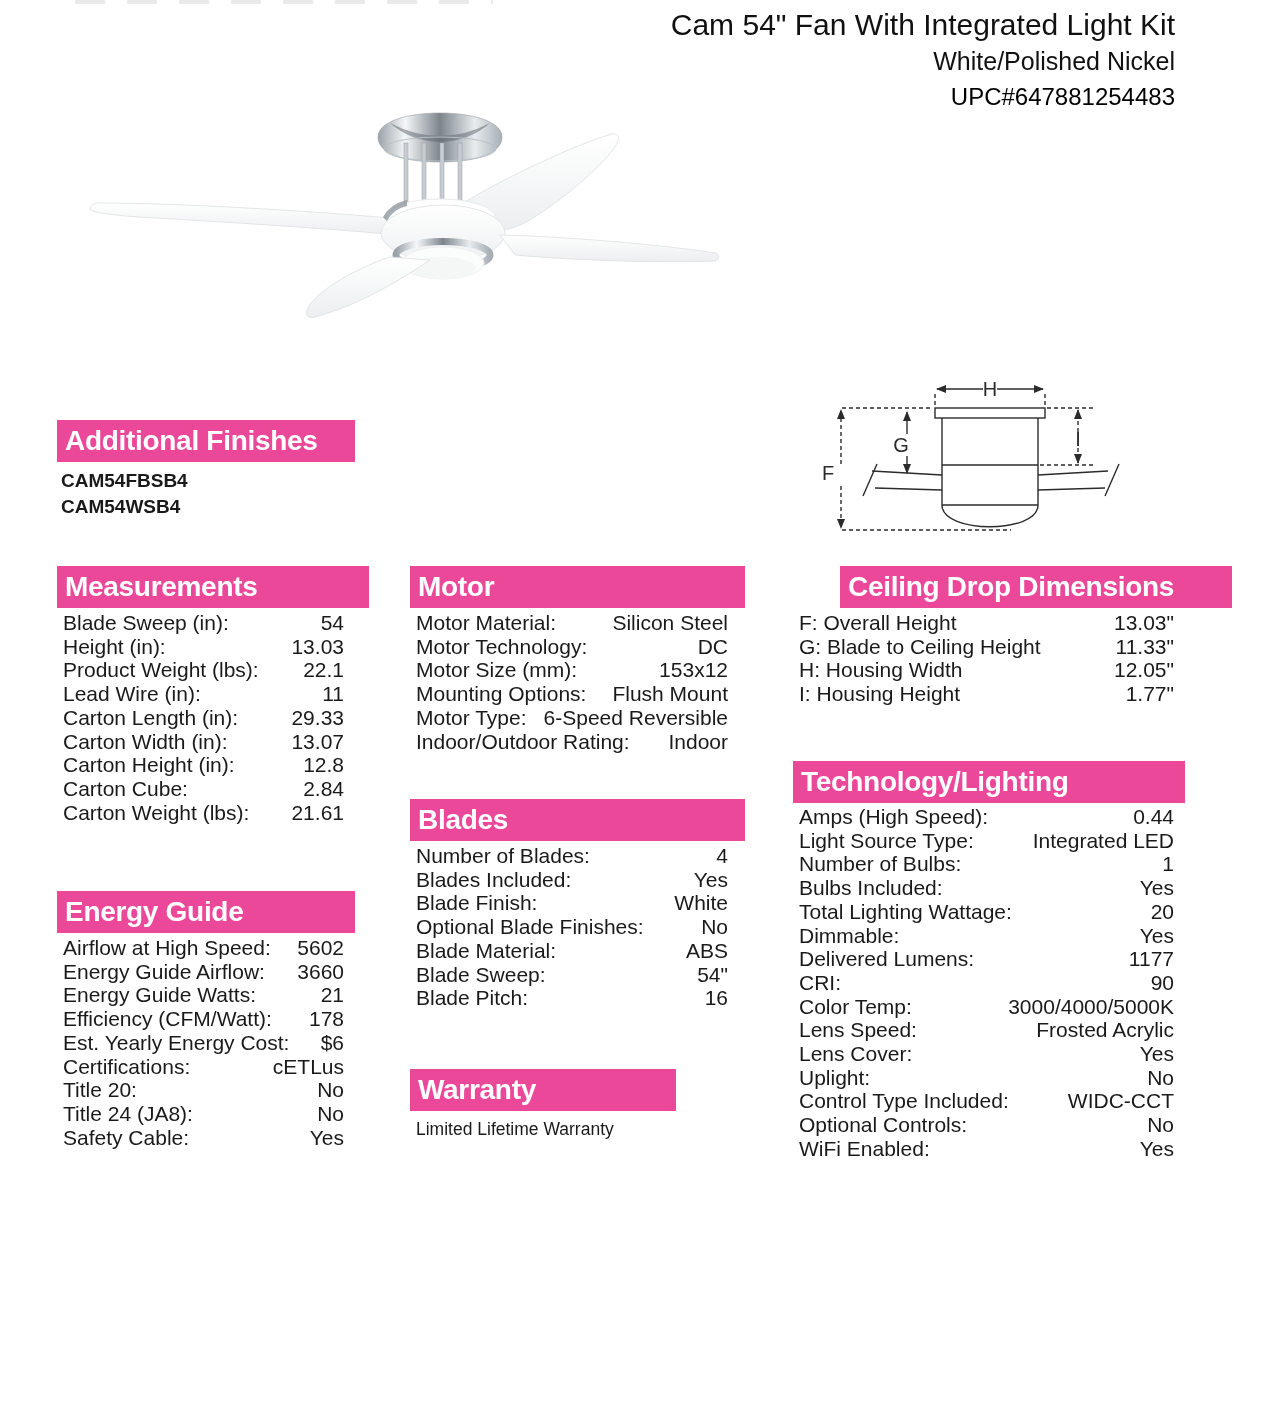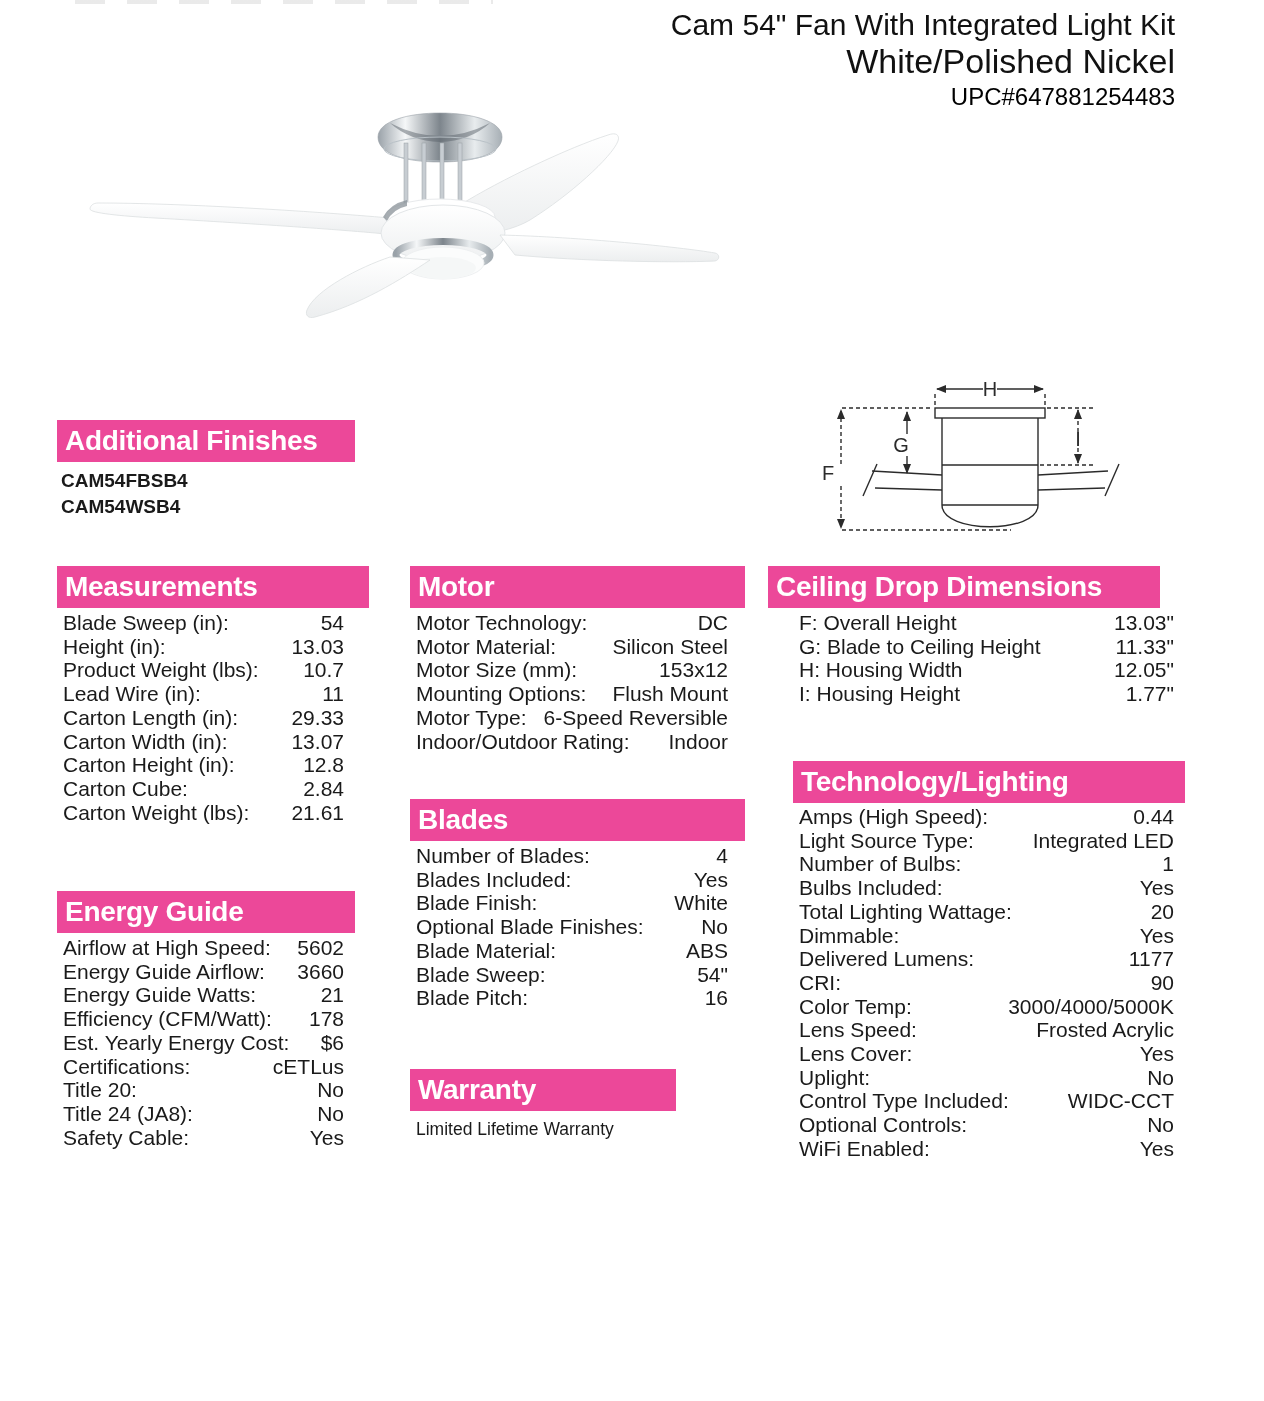--- a/index.html
+++ b/index.html
@@ -6,21 +6,21 @@
   .page {
     position:relative; width:1264px; height:1401px; background:#ffffff;
     font-family:"Liberation Sans", sans-serif; color:#1a1a1a; overflow:hidden;
   }
   .top-crop {
     position:absolute; left:75px; top:0; width:418px; height:4px; opacity:.55;
     background:repeating-linear-gradient(90deg,#d9d9d9 0 30px, transparent 30px 52px);
   }
   .title-block { position:absolute; top:6px; right:89px; text-align:right; }
   .title-main { font-size:30px; line-height:37px; color:#111; }
-  .title-sub  { font-size:34px; line-height:37px; color:#111; }
+  .title-sub  { font-size:25px; line-height:37px; color:#111; }
   .title-upc  { font-size:24px; line-height:34px; color:#000000; }
 
   .sec-header {
     position:absolute; box-sizing:border-box; height:42px; background:#ec4899;
     color:#ffffff; font-weight:bold; font-size:28px; line-height:42px;
     padding-left:8px; letter-spacing:-0.3px; white-space:nowrap;
   }
   .rows { position:absolute; }
   .row {
     display:flex; justify-content:space-between; align-items:baseline;
@@ -153,21 +153,21 @@
   <div class="row">
       <span class="lbl">Blade Sweep (in):</span>
       <span class="val">54</span>
     </div>
       <div class="row">
       <span class="lbl">Height (in):</span>
       <span class="val">13.03</span>
     </div>
       <div class="row">
       <span class="lbl">Product Weight (lbs):</span>
-      <span class="val">10.7</span>
+      <span class="val">22.1</span>
     </div>
       <div class="row">
       <span class="lbl">Lead Wire (in):</span>
       <span class="val">11</span>
     </div>
       <div class="row">
       <span class="lbl">Carton Length (in):</span>
       <span class="val">29.33</span>
     </div>
       <div class="row">
@@ -226,28 +226,28 @@
       <div class="row">
       <span class="lbl">Safety Cable:</span>
       <span class="val">Yes</span>
     </div>
     </div>
 
   <div class="sec-header" style="left:410px;top:566px;width:335px">Motor</div>
   <div class="rows" style="left:412px;top:611px;width:321px">
 
   <div class="row">
+      <span class="lbl">Motor Material:</span>
+      <span class="val">Silicon Steel</span>
+    </div>
+      <div class="row">
       <span class="lbl">Motor Technology:</span>
       <span class="val">DC</span>
     </div>
       <div class="row">
-      <span class="lbl">Motor Material:</span>
-      <span class="val">Silicon Steel</span>
-    </div>
-      <div class="row">
       <span class="lbl">Motor Size (mm):</span>
       <span class="val">153x12</span>
     </div>
       <div class="row">
       <span class="lbl">Mounting Options:</span>
       <span class="val">Flush Mount</span>
     </div>
       <div class="row">
       <span class="lbl">Motor Type:</span>
       <span class="val">6-Speed Reversible</span>
@@ -287,21 +287,21 @@
     </div>
       <div class="row">
       <span class="lbl">Blade Pitch:</span>
       <span class="val">16</span>
     </div>
     </div>
 
   <div class="sec-header" style="left:410px;top:1069px;width:266px">Warranty</div>
   <div class="warranty-text" style="left:416px;top:1119px">Limited Lifetime Warranty</div>
 
-  <div class="sec-header" style="left:768px;top:566px;width:392px">Ceiling Drop Dimensions</div>
+  <div class="sec-header" style="left:840px;top:566px;width:392px">Ceiling Drop Dimensions</div>
   <div class="rows" style="left:795px;top:611px;width:384px">
 
   <div class="row">
       <span class="lbl">F: Overall Height</span>
       <span class="val">13.03"</span>
     </div>
       <div class="row">
       <span class="lbl">G: Blade to Ceiling Height</span>
       <span class="val">11.33"</span>
     </div>

